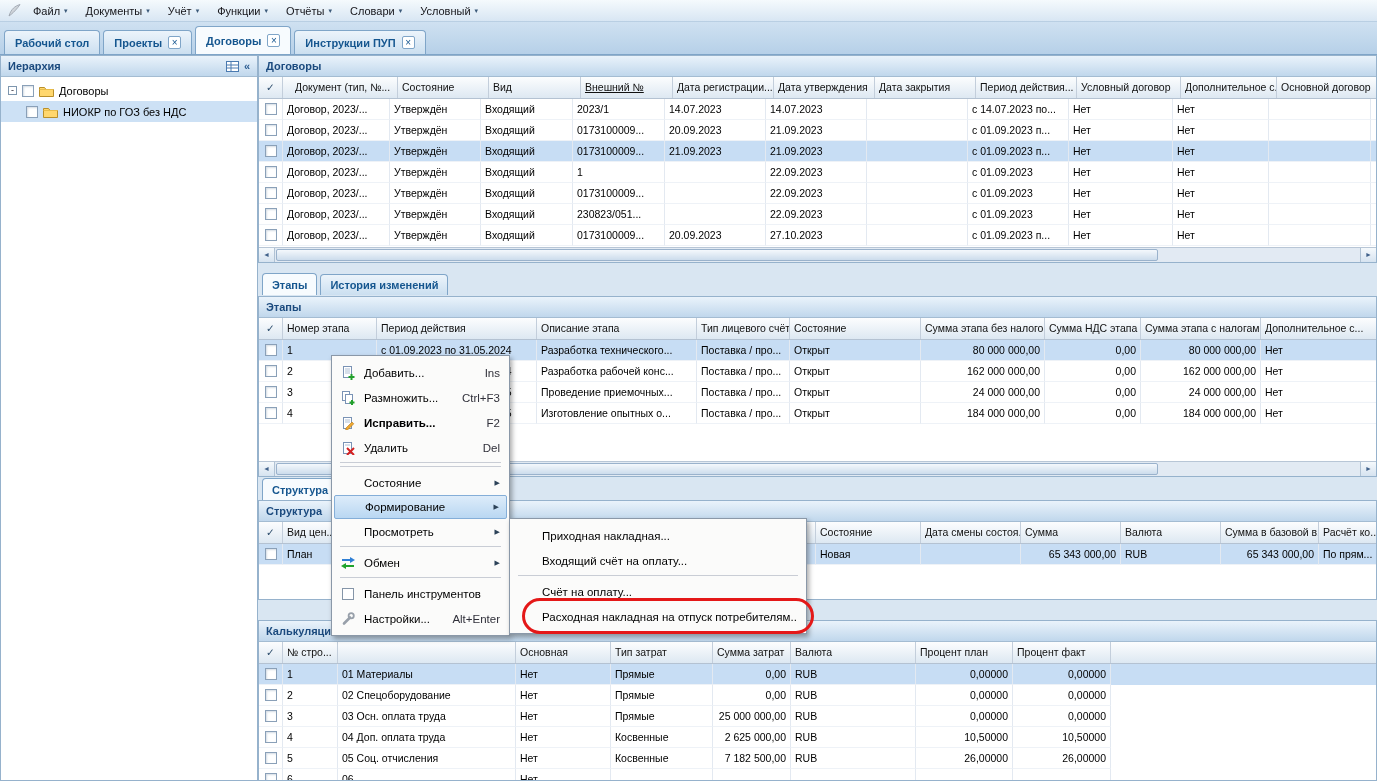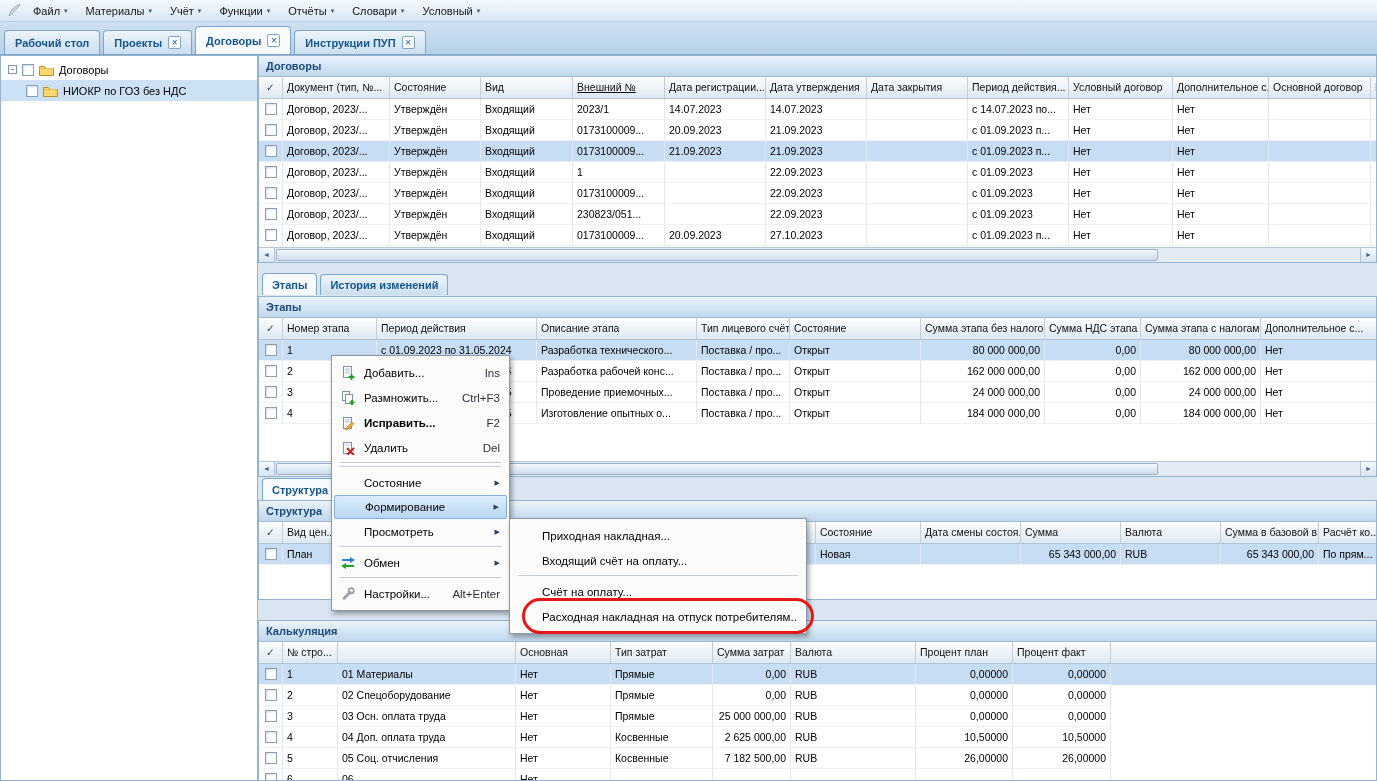--- a/index.html
+++ b/index.html
@@ -68,21 +68,21 @@
       <svg width="15" height="15" viewBox="0 0 15 15">
           <path d="M2 13 C4 6,8 3,13 1.5 C10 6,7 9,4 11.5 Z" fill="#cfd4da" stroke="#98a0aa" stroke-width="0.8"></path>
         </svg>
     </span>
     <div id="menubar-items" style="display:flex">
         <div class="mi">
           <span>Файл</span>
           <span class="caret">▾</span>
         </div>
         <div class="mi">
-          <span>Материалы</span>
+          <span>Документы</span>
           <span class="caret">▾</span>
         </div>
         <div class="mi">
           <span>Учёт</span>
           <span class="caret">▾</span>
         </div>
         <div class="mi">
           <span>Функции</span>
           <span class="caret">▾</span>
         </div>
@@ -113,20 +113,34 @@
         <span>Договоры</span>
         <span class="x">×</span>
       </div>
       <div class="tab">
         <span>Инструкции ПУП</span>
         <span class="x">×</span>
       </div>
     </div>
 
   <div class="panel" style="left:0;top:55px;width:258px;height:726px">
+    <div class="phead">
+      <span>Иерархия</span>
+      <span class="hicons">
+        <span>
+            <svg width="13" height="11" viewBox="0 0 13 11">
+              <rect x="0.5" y="0.5" width="12" height="10" fill="#fff" stroke="#4a7ab0"></rect>
+              <line x1="0.5" y1="4" x2="12.5" y2="4" stroke="#4a7ab0"></line>
+              <line x1="0.5" y1="7" x2="12.5" y2="7" stroke="#4a7ab0"></line>
+              <line x1="5" y1="0.5" x2="5" y2="10.5" stroke="#4a7ab0"></line>
+            </svg>
+          </span>
+        <span style="font-weight:bold">«</span>
+      </span>
+    </div>
     <div class="tree">
       <div class="trew">
         <span class="exp">-</span>
         <span class="cb"></span>
         <span>
             <svg width="15" height="12" viewBox="0 0 15 12">
               <path d="M0.5 2.5 h5 l1.5 2 h7.5 v7 h-14 z" fill="#ffd76e" stroke="#b98f2a"></path>
               <path d="M0.5 4.5 h14" stroke="#e8bc4a"></path>
             </svg>
           </span>
@@ -145,21 +159,21 @@
     </div>
   </div>
 
   <div class="panel" style="left:258px;top:55px;width:1119px;height:208px">
     <div class="phead">
       <span>Договоры</span>
     </div>
     <div class="tbl">
         <div class="throw">
           <div class="th cbh">✓</div>
-          <div class="th" style="flex: 0 0 107px;">Документ (тип, №...</div>
+          <div class="th" style="flex: 0 0 107px; margin-left: 8px;">Документ (тип, №...</div>
           <div class="th" style="flex: 0 0 91px;">Состояние</div>
           <div class="th" style="flex: 0 0 92px;">Вид</div>
           <div class="th" style="flex: 0 0 92px; text-decoration: underline;">Внешний №</div>
           <div class="th" style="flex: 0 0 101px; text-align: right;">Дата регистрации...</div>
           <div class="th" style="flex: 0 0 101px;">Дата утверждения</div>
           <div class="th" style="flex: 0 0 101px;">Дата закрытия</div>
           <div class="th" style="flex: 0 0 101px;">Период действия...</div>
           <div class="th" style="flex: 0 0 104px;">Условный договор</div>
           <div class="th" style="flex: 0 0 96px;">Дополнительное с...</div>
           <div class="th" style="flex: 0 0 102px;">Основной договор</div>
@@ -602,20 +616,28 @@
             <polygon points="5,7 0,10 5,13" fill="#1fa32c"></polygon>
           </svg>
         </span>
         <span class="clabel">Обмен</span>
         <span class="arrow">▶</span>
       </div>
       <div class="csep"></div>
       <div class="cmi">
         <span class="cic">
           <svg width="14" height="14" viewBox="0 0 14 14">
+            <rect x="1.5" y="1.5" width="11" height="11" fill="#fff" stroke="#8595a8"></rect>
+          </svg>
+        </span>
+        <span class="clabel">Панель инструментов</span>
+      </div>
+      <div class="cmi">
+        <span class="cic">
+          <svg width="14" height="14" viewBox="0 0 14 14">
             <line x1="3" y1="11.5" x2="9" y2="5.5" stroke="#98a0aa" stroke-width="2.6" stroke-linecap="round"></line>
             <circle cx="10.2" cy="3.8" r="2.6" fill="none" stroke="#98a0aa" stroke-width="1.8"></circle>
           </svg>
         </span>
         <span class="clabel">Настройки...</span>
         <span class="csc">Alt+Enter</span>
       </div>
     </div>
 
   <div class="cmenu" id="smenu" style="left:509px;top:518px;width:298px;z-index:55">

